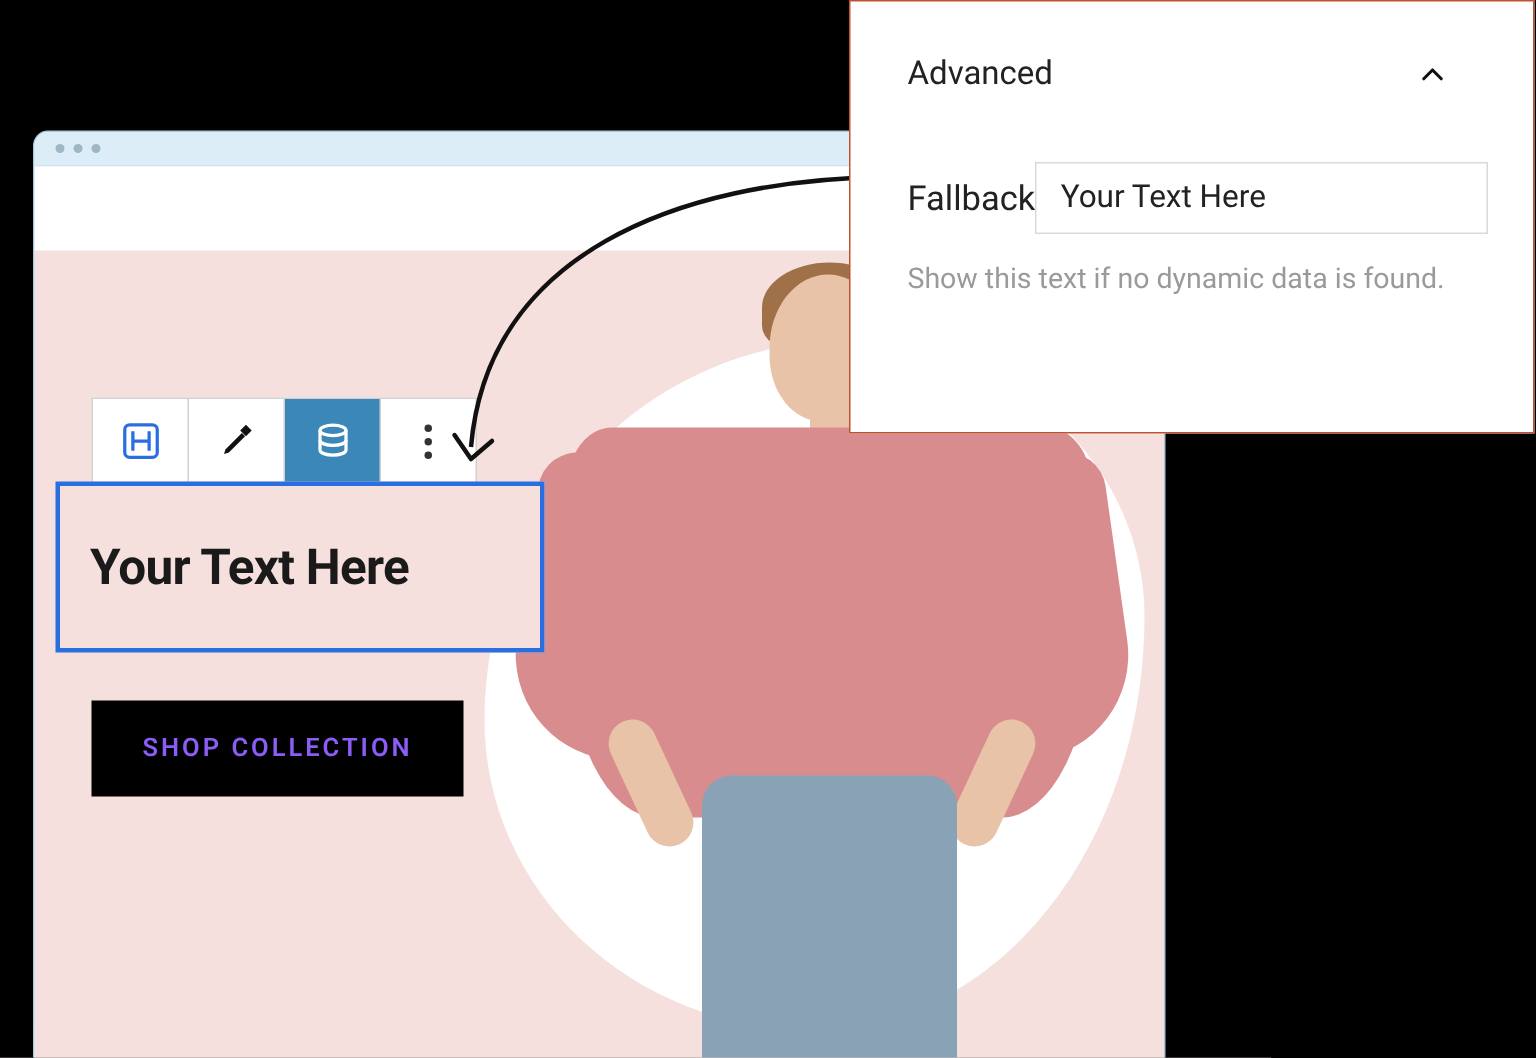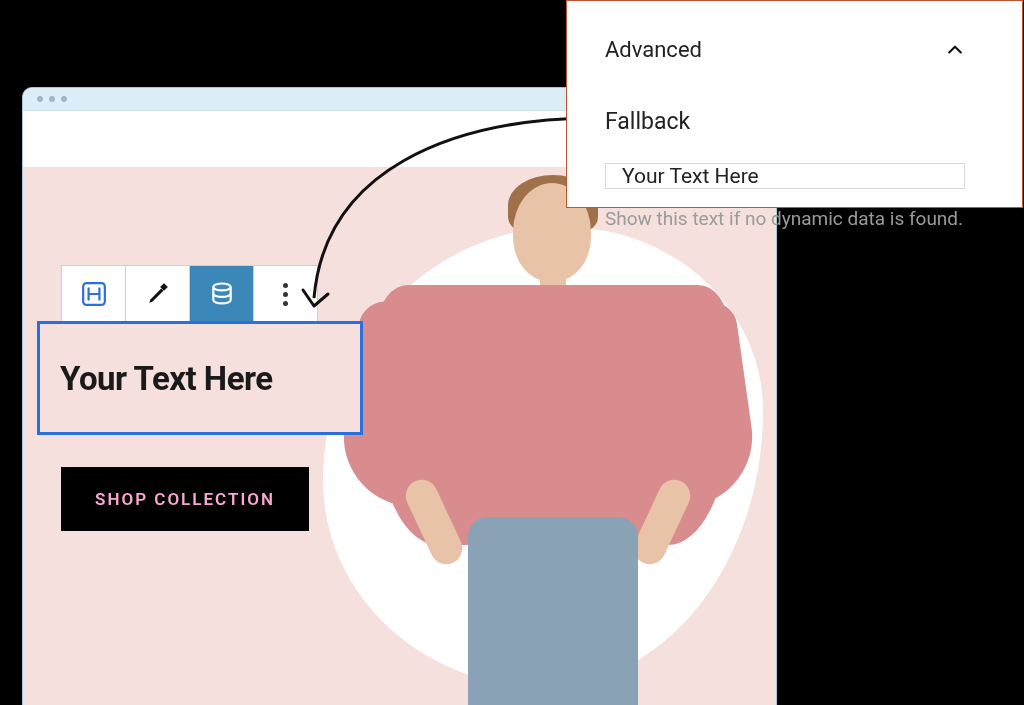--- a/index.html
+++ b/index.html
@@ -78,44 +78,44 @@
     background:#f6e0de;
     display:flex;align-items:center;
     padding-left:20px;
     box-sizing:border-box;
   }
   .heading-box span{font-size:33px;font-weight:700;color:#1a1a1a;letter-spacing:-0.5px;}
 
   
   .shop-btn{
     position:absolute;left:38px;top:300px;
-    background:#000;color:#f9a8d4;
+    background:#000;color:#8b5cf6;
     padding:22px 34px;
     font-size:17px;font-weight:600;letter-spacing:2px;
     cursor:pointer;
   }
 
   
   .panel{
     position:absolute;
     left:566px;top:0;
-    width:457px;height:208px;
+    width:457px;height:289px;
     background:#fff;
     border:1px solid #c0532f;
     box-sizing:border-box;
     padding:36px 57px 0 38px;
   }
   .panel-header{
     display:flex;justify-content:space-between;align-items:center;
     font-size:22px;color:#222;
     margin-bottom:46px;
     cursor:pointer;
   }
   .panel-header svg{width:20px;height:20px;}
-  .panel-row{display:flex;gap:28px;margin-bottom:18px;flex-direction:column;}
+  .panel-row{display:flex;align-items:center;margin-bottom:18px;}
   .panel-row label{font-size:23px;color:#222;}
   .panel-row input{
     flex:1;height:48px;
     border:1px solid #d9d9d9;
     font-size:21px;color:#222;
     padding:0 16px;text-align:left;
     font-family:inherit;
     box-sizing:border-box;
   }
   .panel-row input::placeholder{color:#222;}

